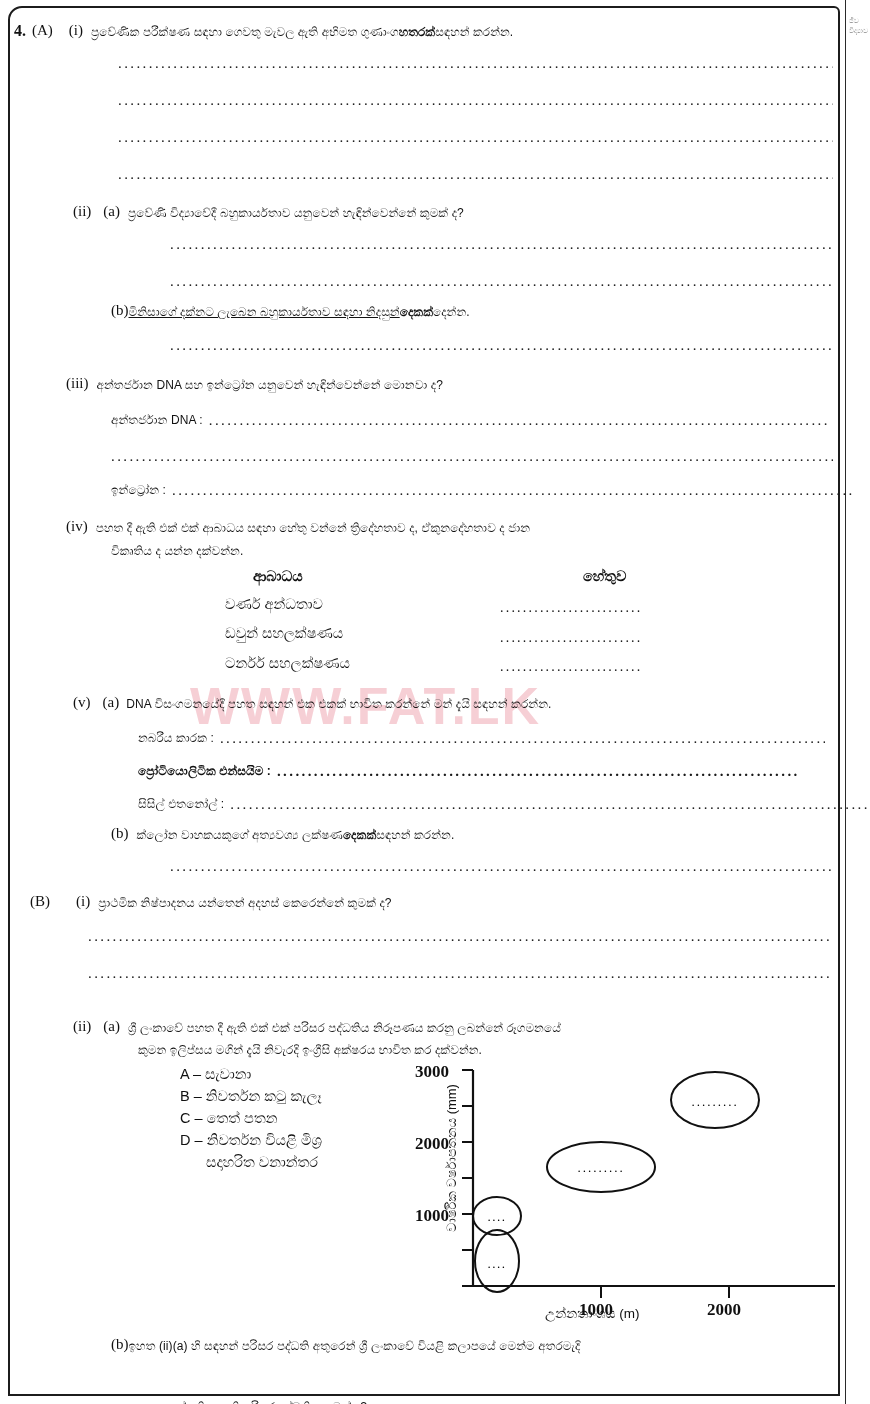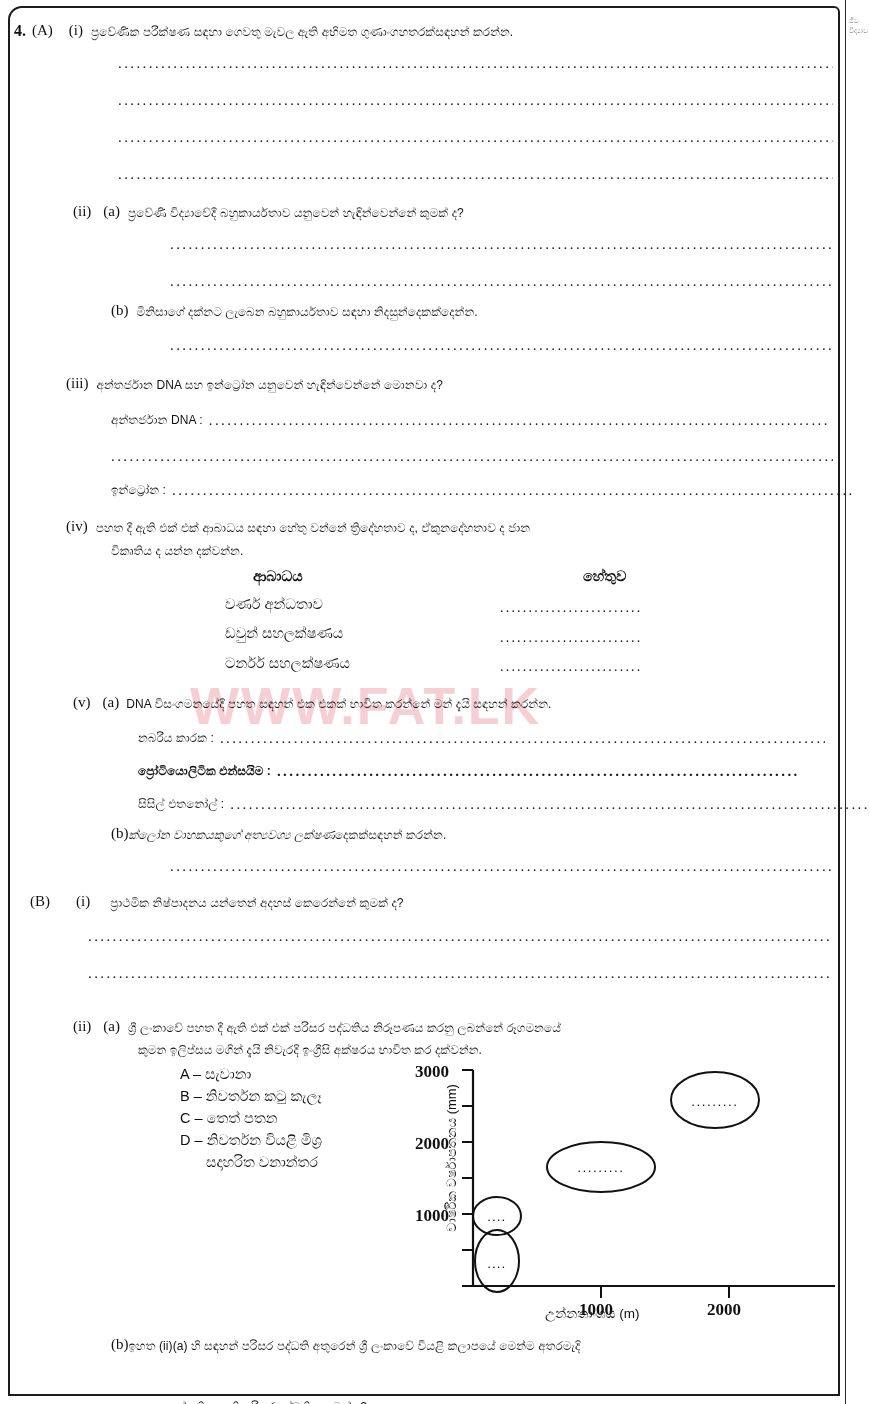--- a/index.html
+++ b/index.html
@@ -86,21 +86,21 @@
     font-family: "Liberation Serif", serif;
     font-size: 15px;
   }
   .si {
     font-family: "Liberation Sans", "DejaVu Sans", sans-serif;
     font-size: 12px;
     line-height: 20px;
     letter-spacing: .1px;
   }
   .si-b {
-    font-weight: normal;
+    font-weight: bold;
   }
   
   .dots {
     position: absolute;
     font-family: "Liberation Serif", serif;
     font-size: 15px;
     letter-spacing: 2.4px;
     color: #1a1a1a;
     white-space: nowrap;
     overflow: hidden;
@@ -195,21 +195,21 @@
       <span class="rn">(ii)</span>
       <span class="rn" style="margin-left:12px;">(a)</span>
       <span class="si" style="margin-left:8px;">ප්‍රවේණි විද්‍යාවේදී බහුකාර්යතාව යනුවෙන් හැඳින්වෙන්නේ කුමක් ද?</span>
     </div>
 
     <div class="dots" style="left:170px; top:236px; width:665px;">...................................................................................................................</div>
     <div class="dots" style="left:170px; top:273px; width:665px;">...................................................................................................................</div>
 
     <div class="qrow" style="left:111px; top:302px;">
       <span class="rn">(b)</span>
-      <span class="si" style="margin-left:8px;">මිනිසාගේ දක්නට ලැබෙන බහුකාර්යතාව සඳහා නිදසුන් </span>
+      <span class="si" style="text-decoration:underline;">මිනිසාගේ දක්නට ලැබෙන බහුකාර්යතාව සඳහා නිදසුන් </span>
         <span class="si si-b">දෙකක්</span>
         <span class="si"> දෙන්න.</span>
     </div>
 
     <div class="dots" style="left:170px; top:337px; width:665px;">...................................................................................................................</div>
 
     <div class="qrow" style="left:66px; top:375px;text-align:center;">
       <span class="rn">(iii)</span>
       <span class="si" style="margin-left:8px;">අන්තර්ජාන DNA සහ ඉන්ට්‍රෝන යනුවෙන් හැඳින්වෙන්නේ මොනවා ද?</span>
     </div>
@@ -260,31 +260,31 @@
       <span class="dots" style="position:relative; left:6px; top:2px; width:520px;">.....................................................................................</span>
     </div>
 
     <div class="qrow" style="left:138px; top:794px;">
       <span class="si">සිසිල් එතනෝල් :</span>
       <span class="dots" style="position:relative; left:6px; top:2px; width:640px;">.............................................................................................................</span>
     </div>
 
     <div class="qrow" style="left:111px; top:825px;">
       <span class="rn">(b)</span>
-      <span class="si" style="margin-left:0;font-style:italic;">ක්ලෝන වාහකයකුගේ අත්‍යවශ්‍ය ලක්ෂණ </span>
+      <span class="si" style="margin-left:8px;">ක්ලෝන වාහකයකුගේ අත්‍යවශ්‍ය ලක්ෂණ </span>
         <span class="si si-b">දෙකක්</span>
         <span class="si"> සඳහන් කරන්න.</span>
     </div>
 
     <div class="dots" style="left:170px; top:858px; width:665px;">...................................................................................................................</div>
 
     <div class="qrow" style="left:30px; top:893px;">
       <span class="rn">(B)</span>
       <span class="rn" style="margin-left:26px;">(i)</span>
-      <span class="si" style="margin-left:20px;">ප්‍රාථමික නිෂ්පාදනය යන්තෙන් අදහස් කෙරෙන්නේ කුමක් ද?</span>
+      <span class="si" style="margin-left:8px;">ප්‍රාථමික නිෂ්පාදනය යන්තෙන් අදහස් කෙරෙන්නේ කුමක් ද?</span>
     </div>
 
     <div class="dots" style="left:88px; top:928px; width:745px;">....................................................................................................................................</div>
     <div class="dots" style="left:88px; top:965px; width:745px;">....................................................................................................................................</div>
 
     <div class="qrow" style="left:73px; top:1018px;">
       <span class="rn">(ii)</span>
       <span class="rn" style="margin-left:12px;">(a)</span>
       <span class="si" style="margin-left:8px;">ශ්‍රී ලංකාවේ පහත දී ඇති එක් එක් පරිසර පද්ධතිය නිරූපණය කරනු ලබන්නේ රූගමනයේ</span>
     </div>

